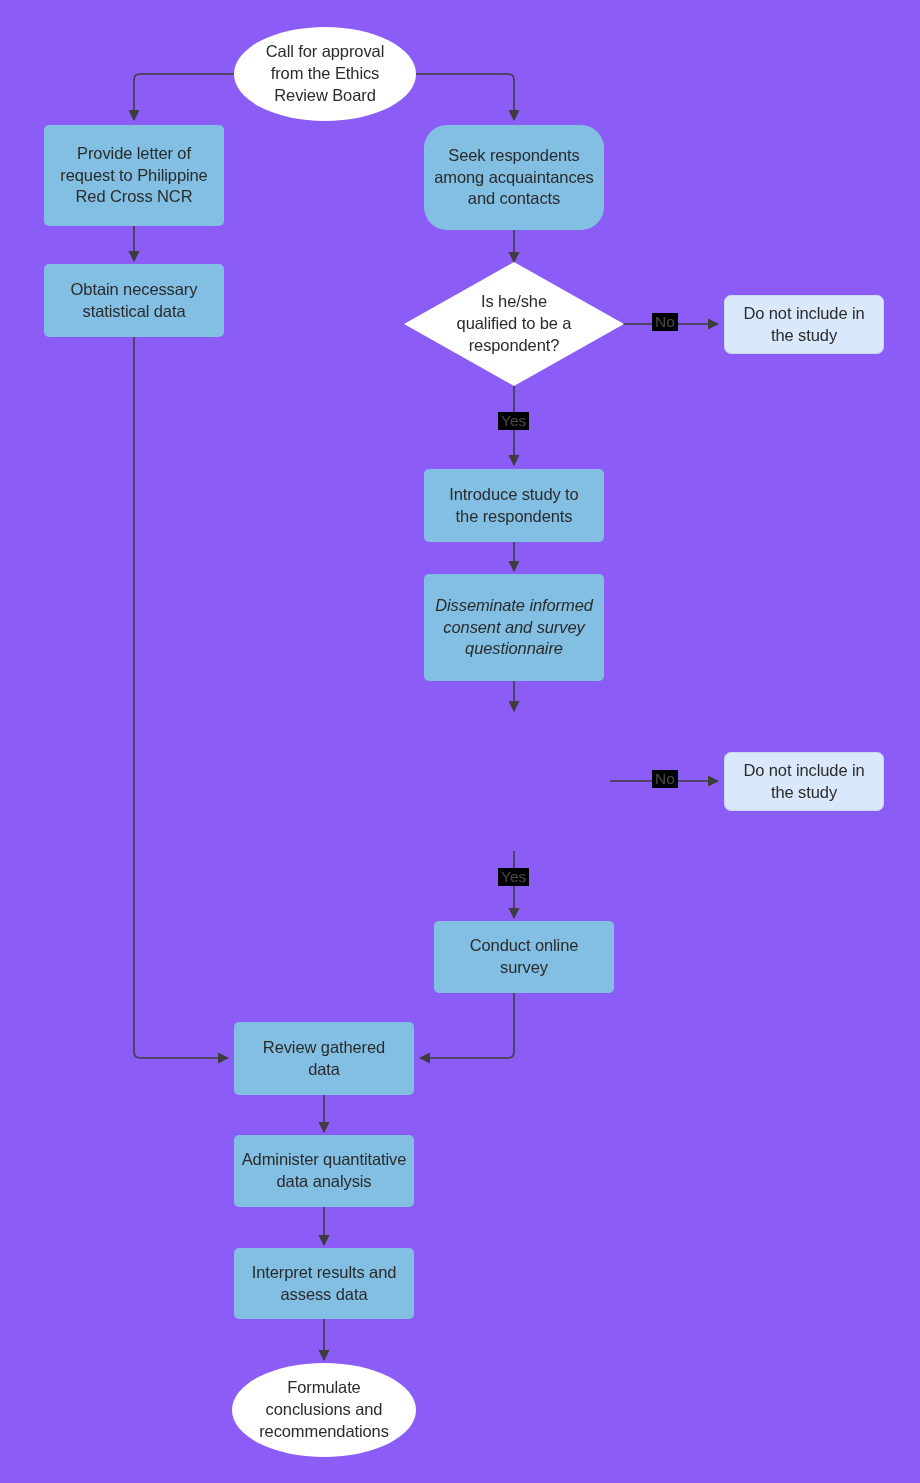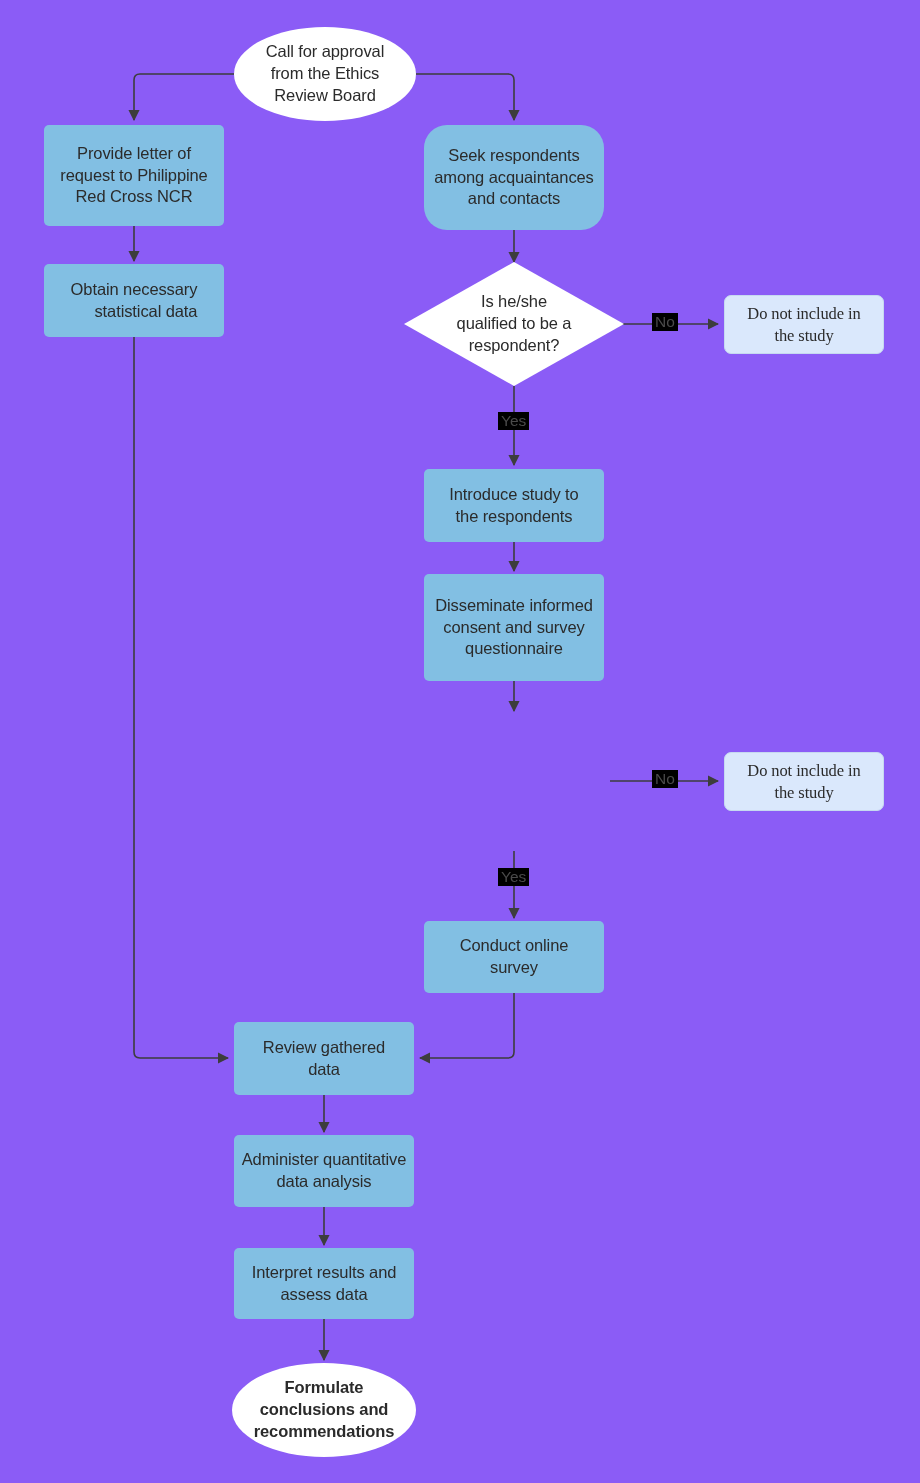--- a/index.html
+++ b/index.html
@@ -43,21 +43,20 @@
   .process {
     background: #82BFE3;
     border-radius: 5px;
     padding: 2px 7px;
   }
   .process-alt {
     background: #DAE8FC;
     border: 1px solid #C6D9F0;
     border-radius: 7px;
     padding: 10px 7px;
-    font-family: Liberation Serif, serif;
   }
   .terminator {
     background: #FFFFFF;
     border-radius: 50%;
     padding: 2px 14px;
   }
   .decision {
     background: transparent;
     padding: 0;
   }
@@ -135,21 +134,21 @@
 from the Ethics
 Review Board</span>
   </div>
 
   <div class="node process" style="left:44px; top:125px; width:180px; height:101px;">
     <span>Provide letter of
 request to Philippine
 Red Cross NCR</span>
   </div>
 
-  <div class="node process" style="left:44px; top:264px; width:180px; height:73px;text-align:right;">
+  <div class="node process" style="left:44px; top:264px; width:180px; height:73px;">
     <span>Obtain necessary
 statistical data</span>
   </div>
 
   <div class="node process" style="left:424px; top:125px; width:180px; height:105px;border-radius:23px;">
     <span>Seek respondents
 among acquaintances
 and contacts</span>
   </div>
 
@@ -165,53 +164,53 @@
   <div class="node process-alt" style="left:724px; top:295px; width:160px; height:59px;">
     <span>Do not include in
 the study</span>
   </div>
 
   <div class="node process" style="left:424px; top:469px; width:180px; height:73px;">
     <span>Introduce study to
 the respondents</span>
   </div>
 
-  <div class="node process" style="left:424px; top:574px; width:180px; height:107px;">
+  <div class="node process" style="left:424px; top:574px; width:180px; height:107px;font-style:italic;">
     <span>Disseminate informed
 consent and survey
 questionnaire</span>
   </div>
 
 
   <div class="node process-alt" style="left:724px; top:752px; width:160px; height:59px;">
     <span>Do not include in
 the study</span>
   </div>
 
-  <div class="node process" style="left:424px; top:921px; width:180px; height:72px;">
+  <div class="node process" style="left:434px; top:921px; width:180px; height:72px;">
     <span>Conduct online
 survey</span>
   </div>
 
   <div class="node process" style="left:234px; top:1022px; width:180px; height:73px;">
     <span>Review gathered
 data</span>
   </div>
 
   <div class="node process" style="left:234px; top:1135px; width:180px; height:72px;">
     <span>Administer quantitative
 data analysis</span>
   </div>
 
   <div class="node process" style="left:234px; top:1248px; width:180px; height:71px;">
     <span>Interpret results and
 assess data</span>
   </div>
 
-  <div class="node terminator" style="left:232px; top:1363px; width:184px; height:94px;font-weight:bold;">
+  <div class="node terminator" style="left:232px; top:1363px; width:184px; height:94px;">
     <span>Formulate
 conclusions and
 recommendations</span>
   </div>
 
   <div class="edge-label" style="left:652px; top:313px;">No</div>
 
   <div class="edge-label" style="left:498px; top:412px;">Yes</div>
 
   <div class="edge-label" style="left:652px; top:770px;">No</div>

